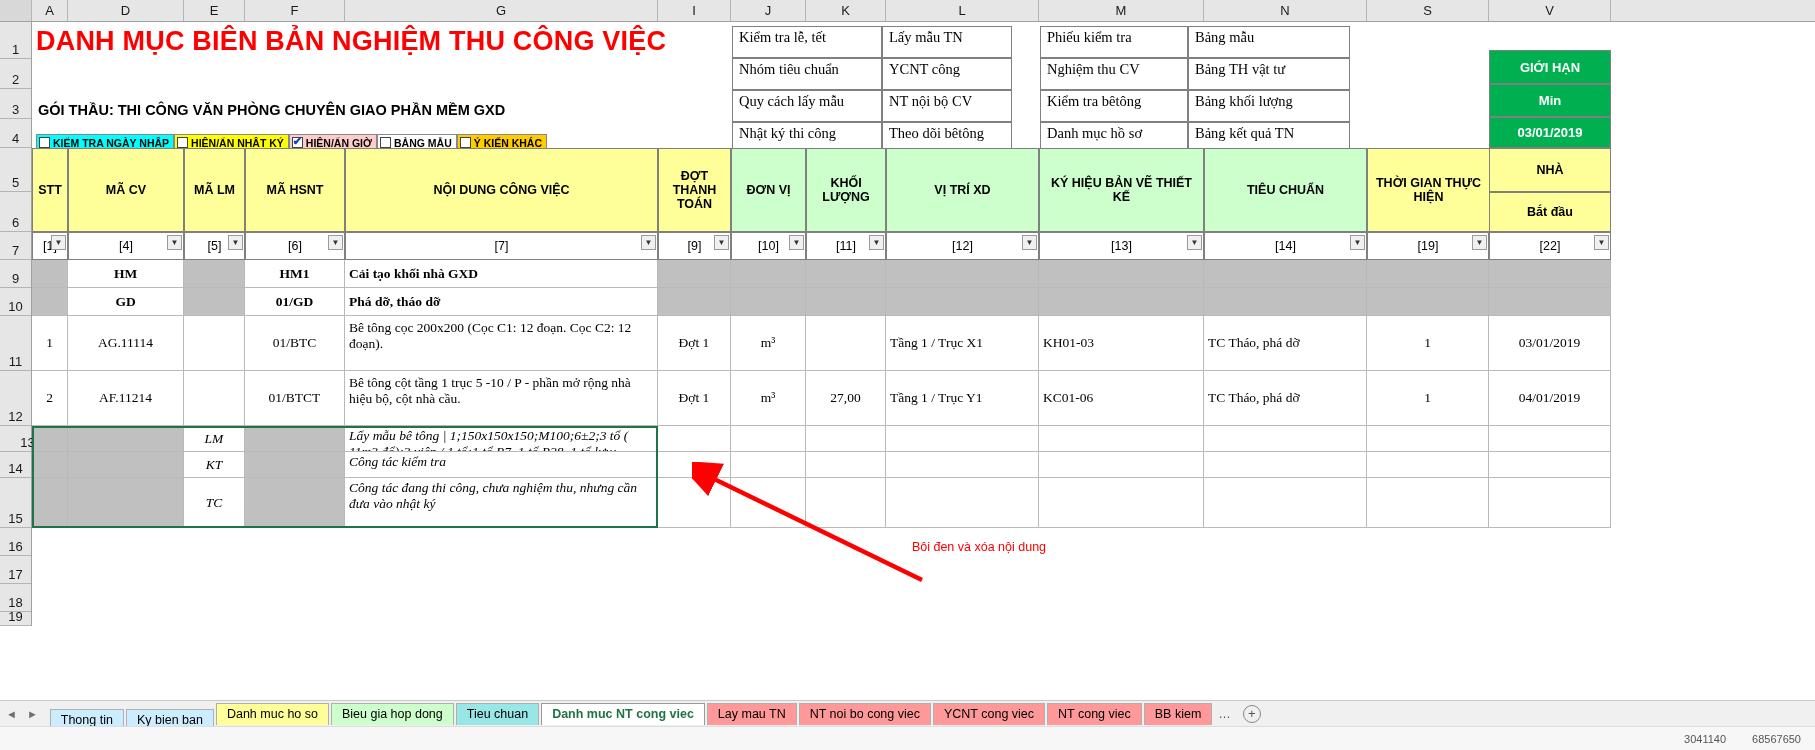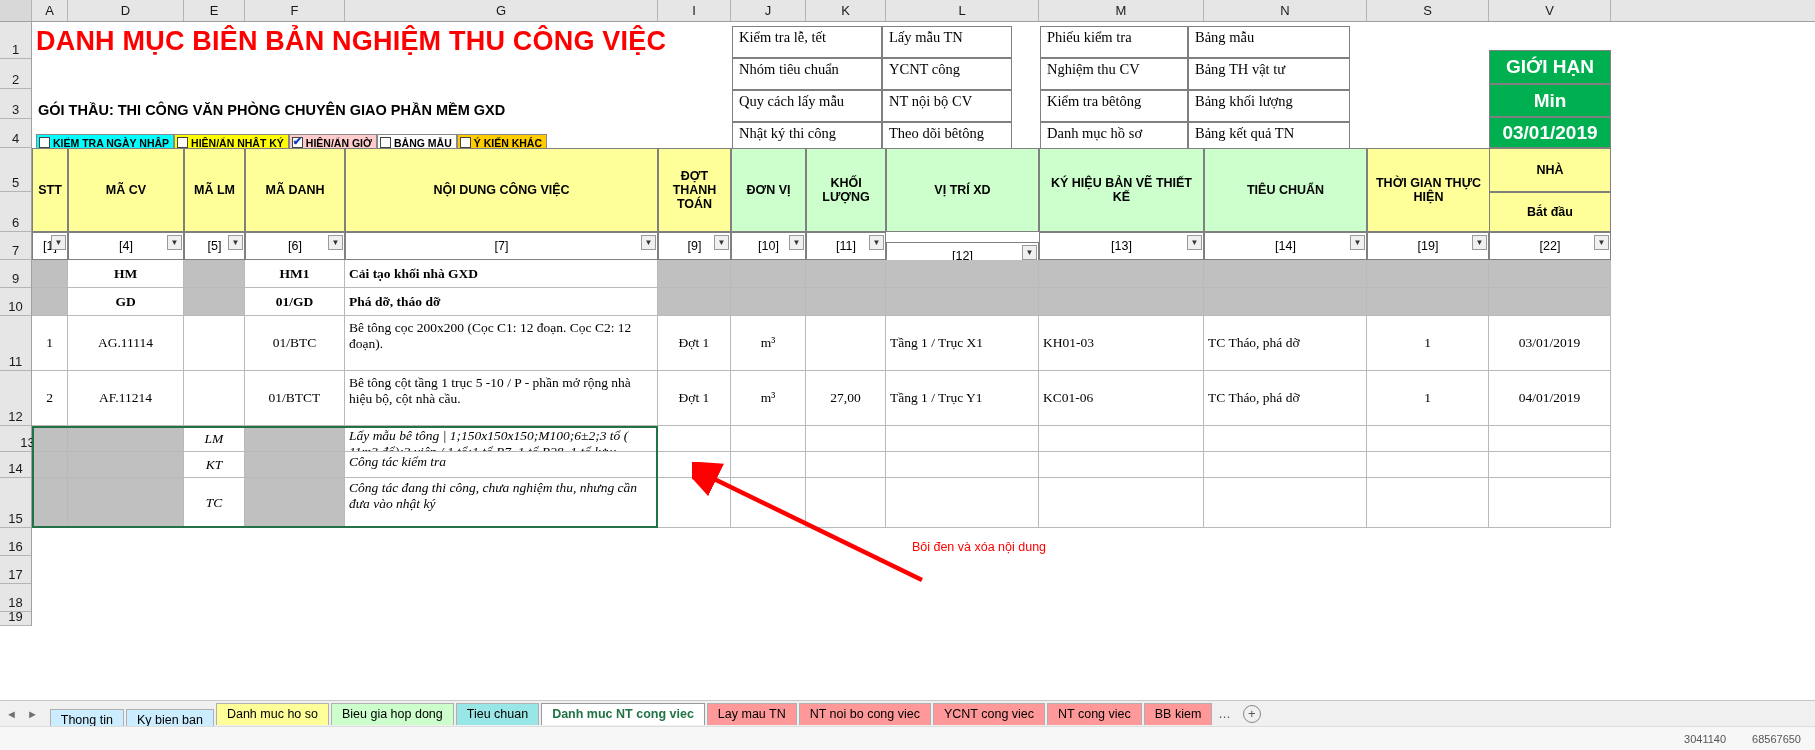--- a/index.html
+++ b/index.html
@@ -160,21 +160,21 @@
 
   
   .selbox {
     position: absolute;
     border: 2px solid #217346;
     pointer-events: none;
   }
 
   
   .greenband { position: absolute; background: #00b050; border: 1px solid #808080;
-    color: #fff; font-weight: bold; font-size: 19px;
+    color: #fff; font-weight: bold; font-size: 13px;
     display:flex; align-items:center; justify-content:center; }
 
   
   .annot-text {
     position: absolute;
     color: #ff0000; font-size: 12.5px; text-align: center;
     font-family: "Liberation Sans", sans-serif;
     line-height: 1.2;
   }
 
@@ -321,21 +321,21 @@
       </div>
 
     <div class="greenband" style="left:1457px; top:28px; width:122px; height:34px;">GIỚI HẠN</div>
     <div class="greenband" style="left:1457px; top:62px; width:122px; height:33px;">Min</div>
     <div class="greenband" style="left:1457px; top:95px; width:122px; height:31px;">03/01/2019</div>
 
     <div id="hdrband">
         <div class="hdrcell" style="left: 0px; top: 126px; width: 36px; height: 84px;">STT</div>
         <div class="hdrcell" style="left: 36px; top: 126px; width: 116px; height: 84px;">MÃ CV</div>
         <div class="hdrcell" style="left: 152px; top: 126px; width: 61px; height: 84px;">MÃ LM</div>
-        <div class="hdrcell" style="left: 213px; top: 126px; width: 100px; height: 84px;">MÃ DANH</div>
+        <div class="hdrcell" style="left: 213px; top: 126px; width: 100px; height: 84px;">MÃ HSNT</div>
         <div class="hdrcell" style="left: 313px; top: 126px; width: 313px; height: 84px;">NỘI DUNG CÔNG VIỆC</div>
         <div class="hdrcell" style="left: 626px; top: 126px; width: 73px; height: 84px;">ĐỢT THANH TOÁN</div>
         <div class="hdrcell green" style="left: 699px; top: 126px; width: 75px; height: 84px;">ĐƠN VỊ</div>
         <div class="hdrcell green" style="left: 774px; top: 126px; width: 80px; height: 84px;">KHỐI LƯỢNG</div>
         <div class="hdrcell green" style="left: 854px; top: 126px; width: 153px; height: 84px;">VỊ TRÍ XD</div>
         <div class="hdrcell green" style="left: 1007px; top: 126px; width: 165px; height: 84px;">KÝ HIỆU BẢN VẼ THIẾT KẾ</div>
         <div class="hdrcell green" style="left: 1172px; top: 126px; width: 163px; height: 84px;">TIÊU CHUẨN</div>
         <div class="hdrcell" style="left: 1335px; top: 126px; width: 123px; height: 84px;">THỜI GIAN THỰC HIỆN</div>
       </div>
     <div class="hdrcell" style="left:1457px; top:126px; width:122px; height:44px;">NHÀ</div>
@@ -367,21 +367,21 @@
           <span class="fbtn">▼</span>
         </div>
         <div class="fcell" style="left: 699px; top: 210px; width: 75px; height: 28px;">
           <span>[10]</span>
           <span class="fbtn">▼</span>
         </div>
         <div class="fcell" style="left: 774px; top: 210px; width: 80px; height: 28px;">
           <span>[11]</span>
           <span class="fbtn">▼</span>
         </div>
-        <div class="fcell" style="left: 854px; top: 220px; width: 153px; height: 28px;">
+        <div class="fcell" style="left: 854px; top: 210px; width: 153px; height: 28px;">
           <span>[12]</span>
           <span class="fbtn">▼</span>
         </div>
         <div class="fcell" style="left: 1007px; top: 210px; width: 165px; height: 28px;">
           <span>[13]</span>
           <span class="fbtn">▼</span>
         </div>
         <div class="fcell" style="left: 1172px; top: 210px; width: 163px; height: 28px;">
           <span>[14]</span>
           <span class="fbtn">▼</span>

